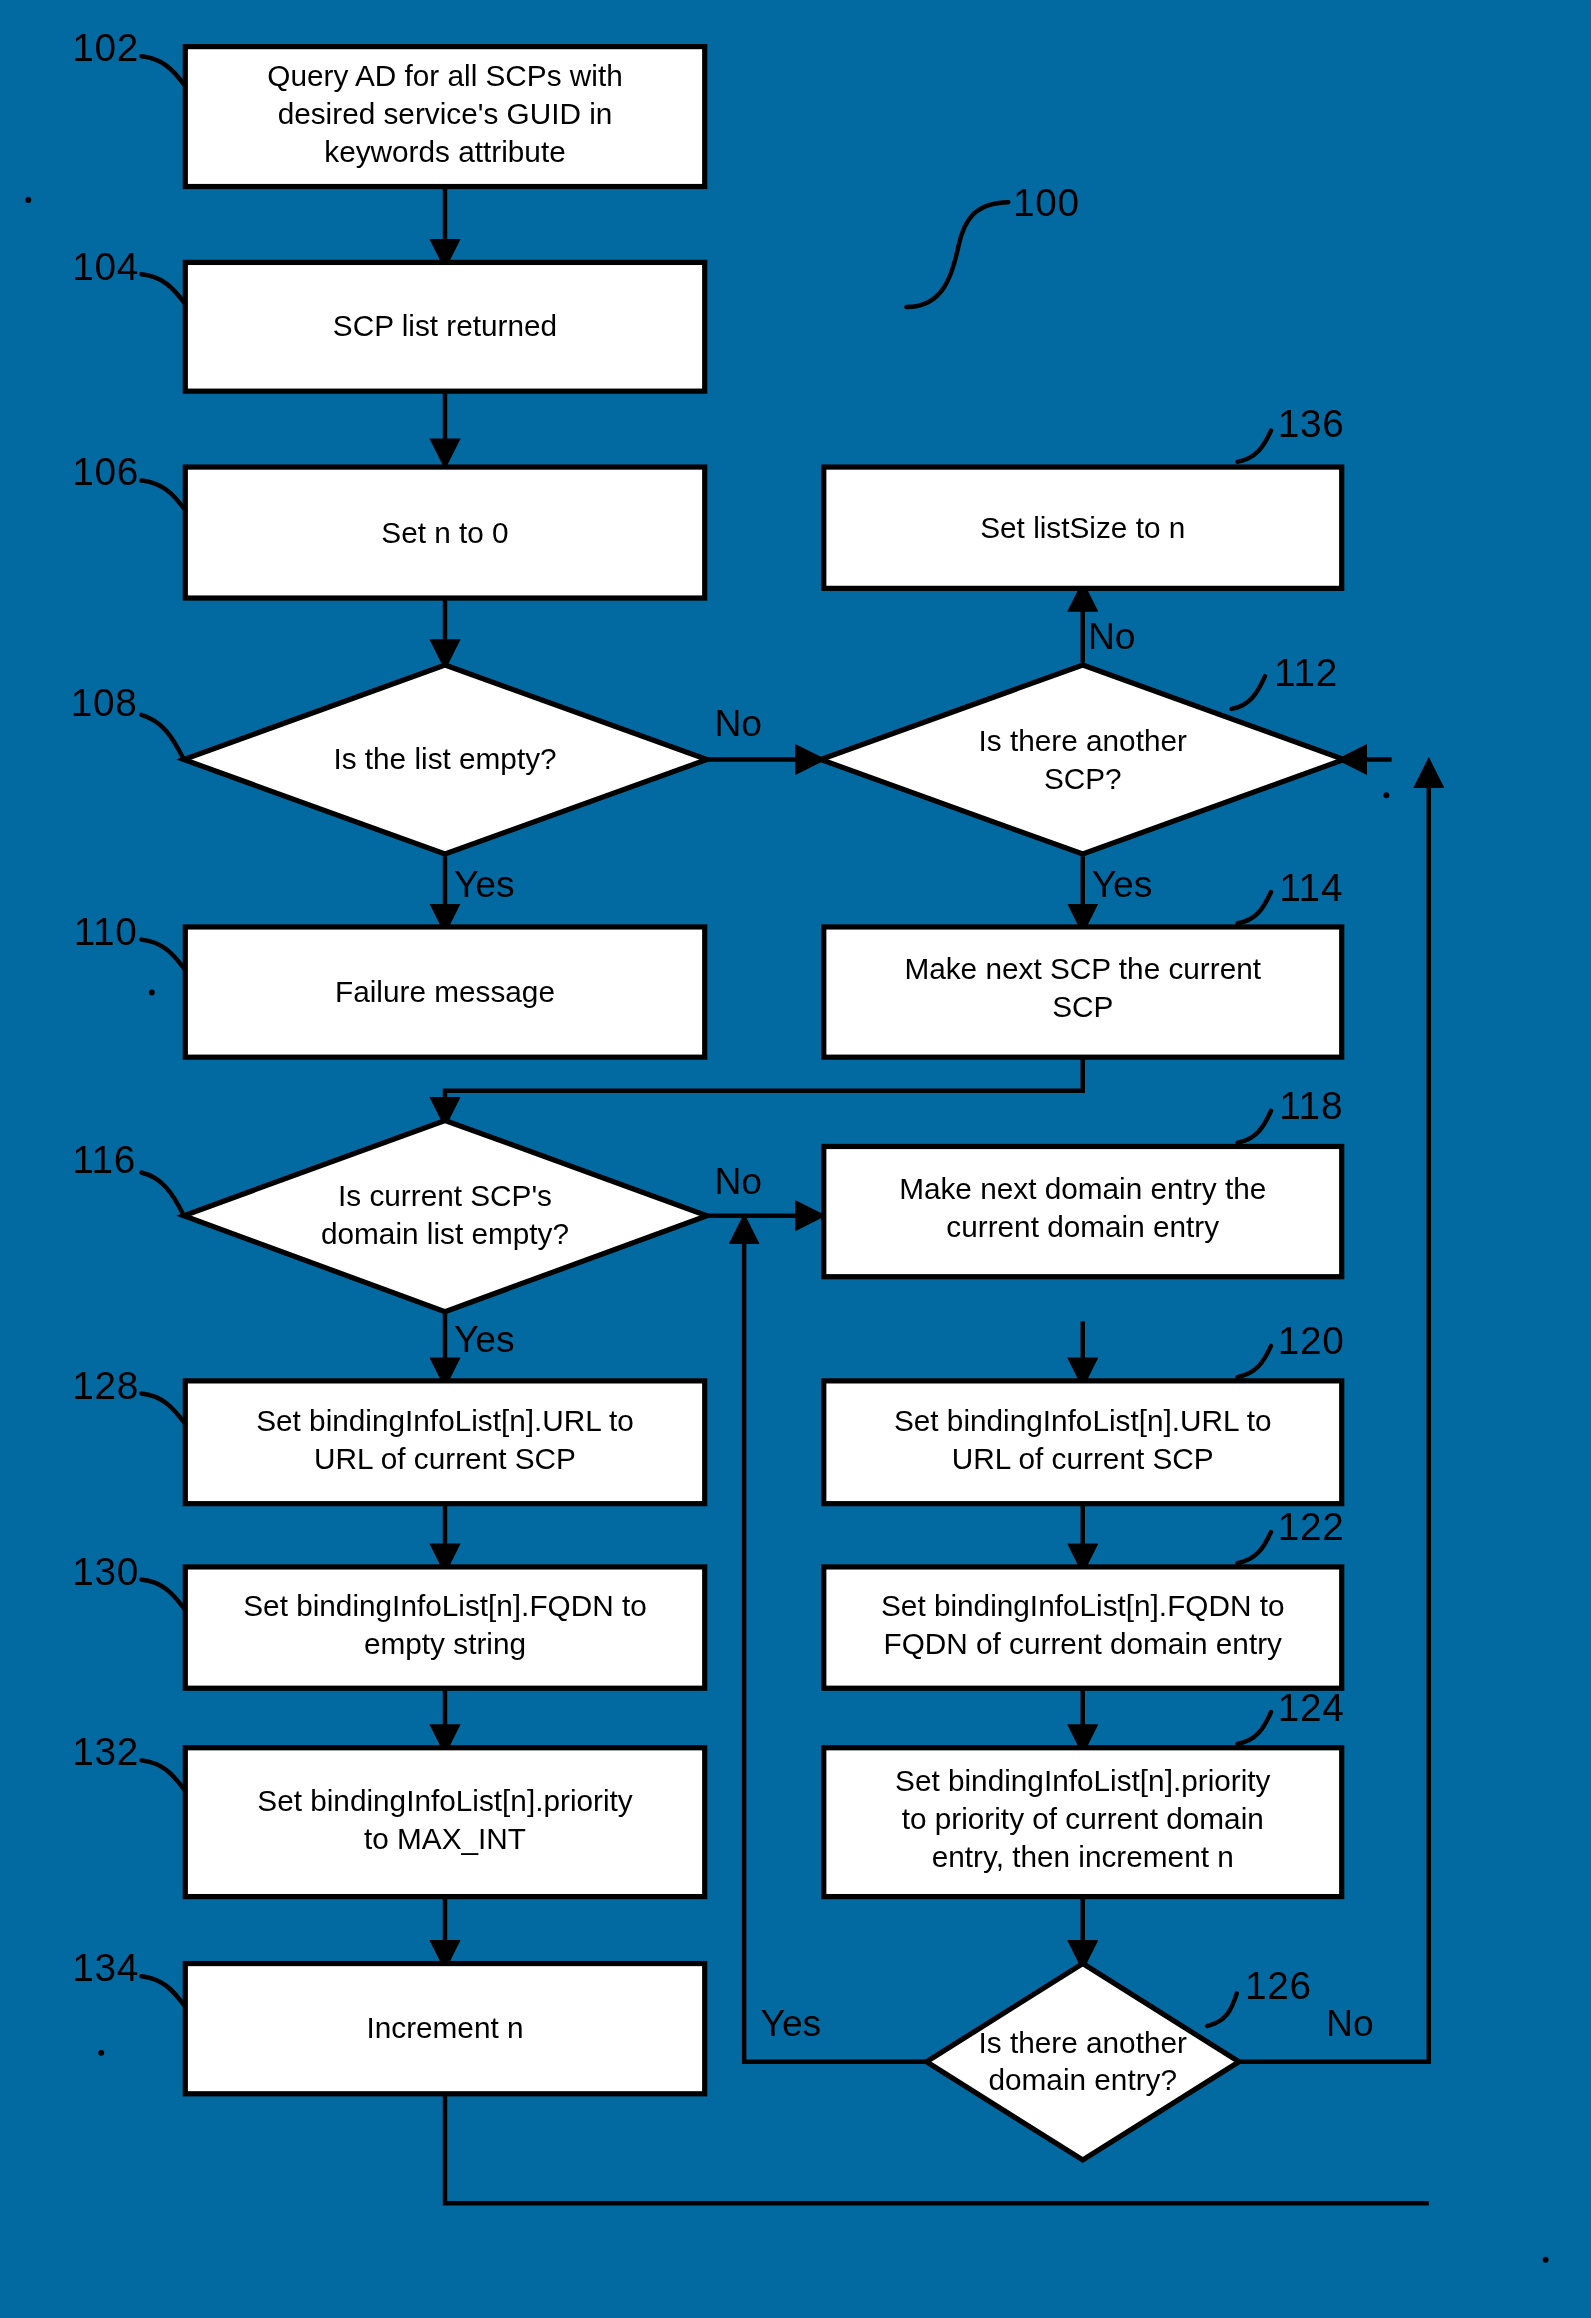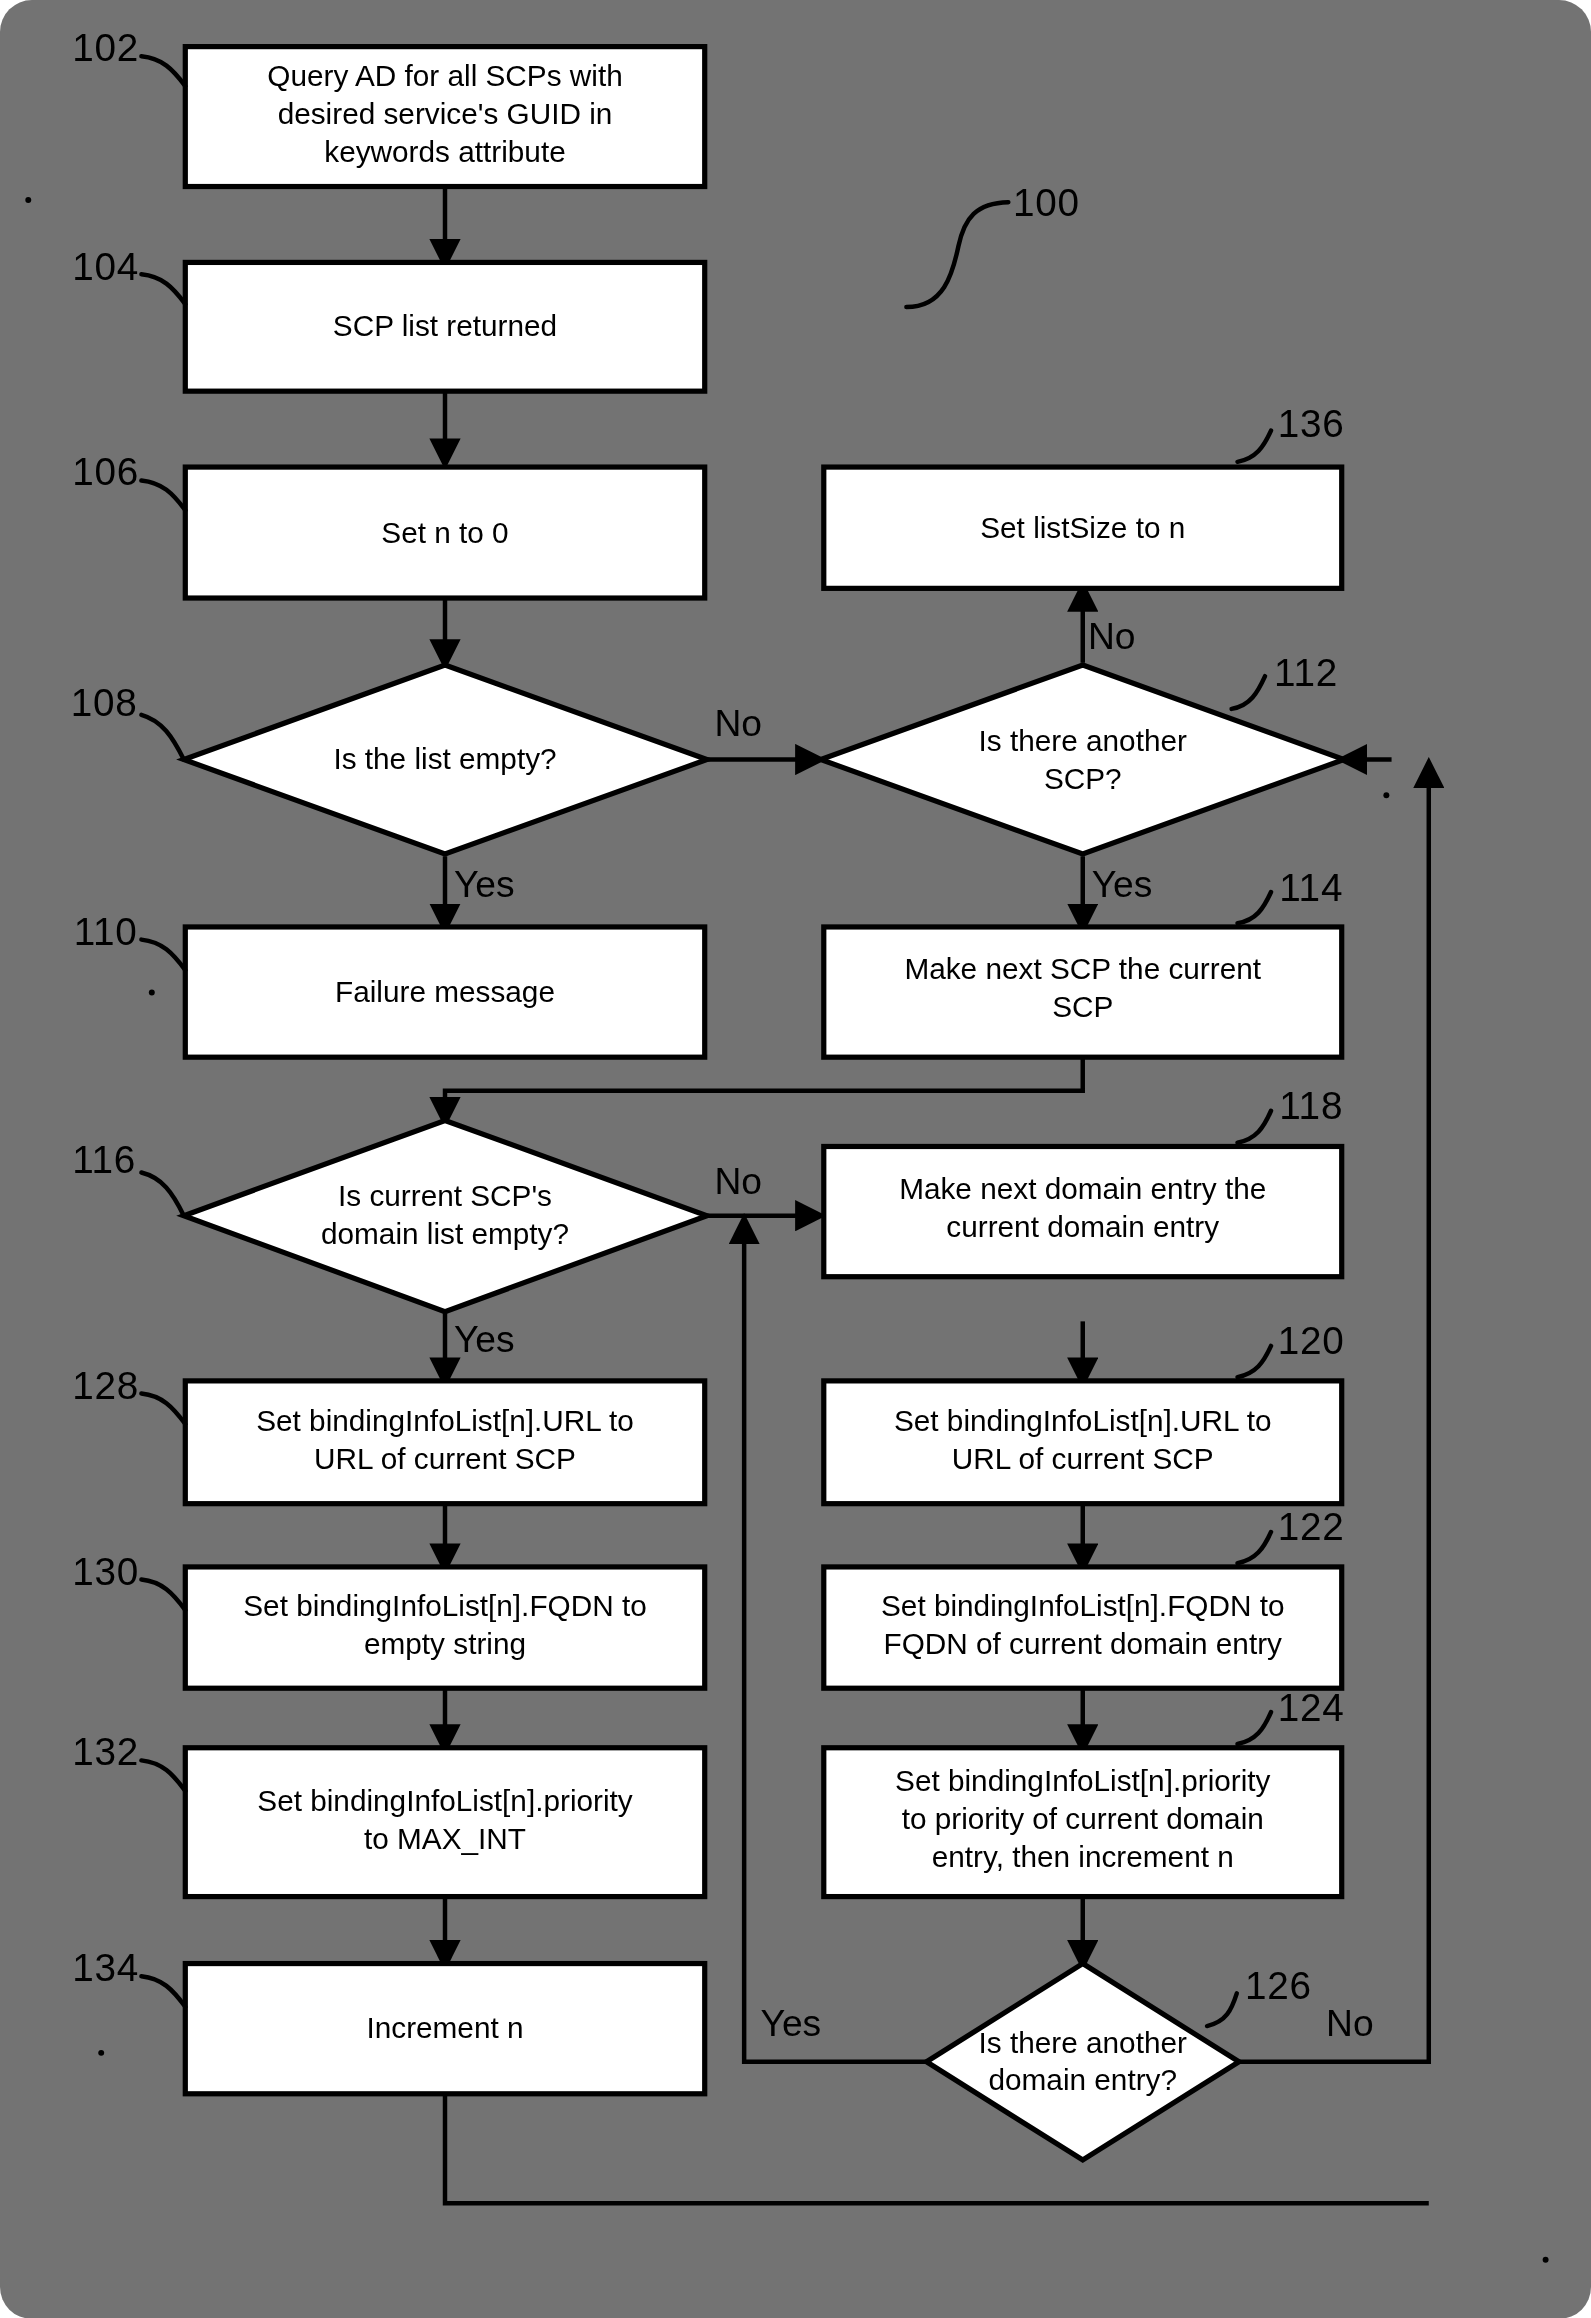--- a/index.html
+++ b/index.html
@@ -8,23 +8,22 @@
     padding: 0;
     background: #ffffff;
   }
   body {
     font-family: "Liberation Sans", sans-serif;
   }
   #sheet {
     position: relative;
     width: 1591px;
     height: 2319px;
-    background: #737373;
+    background: #0369a1;
     overflow: hidden;
-    border-radius: 32px;
   }
   svg#diagram {
     position: absolute;
     inset: 0;
     width: 1591px;
     height: 2319px;
     display: block;
   }
   .node-rect {
     fill: #ffffff;

